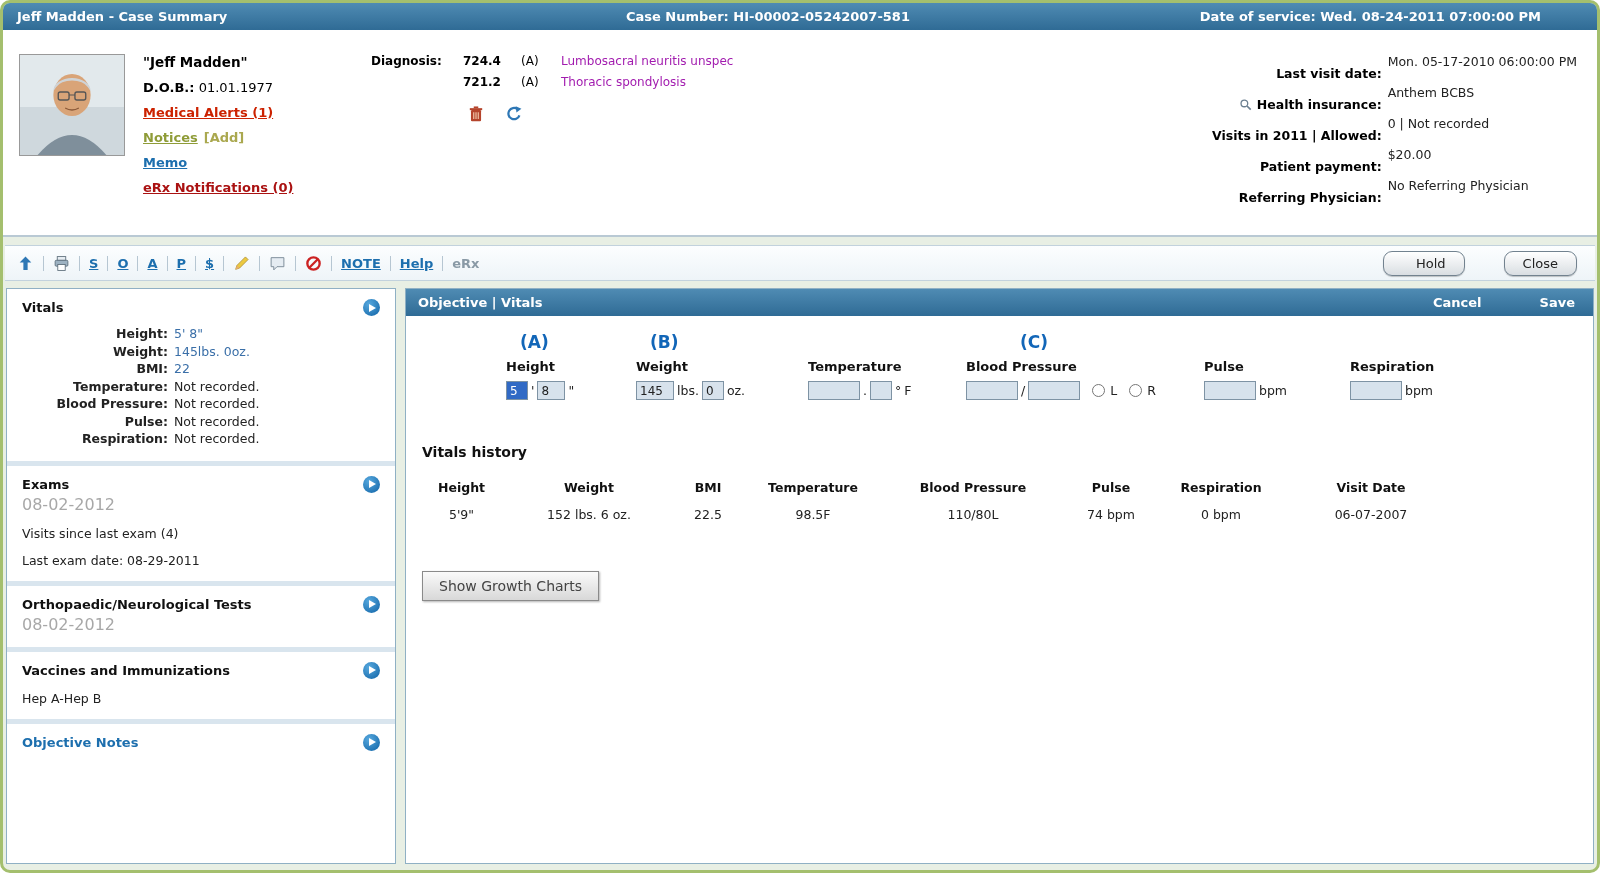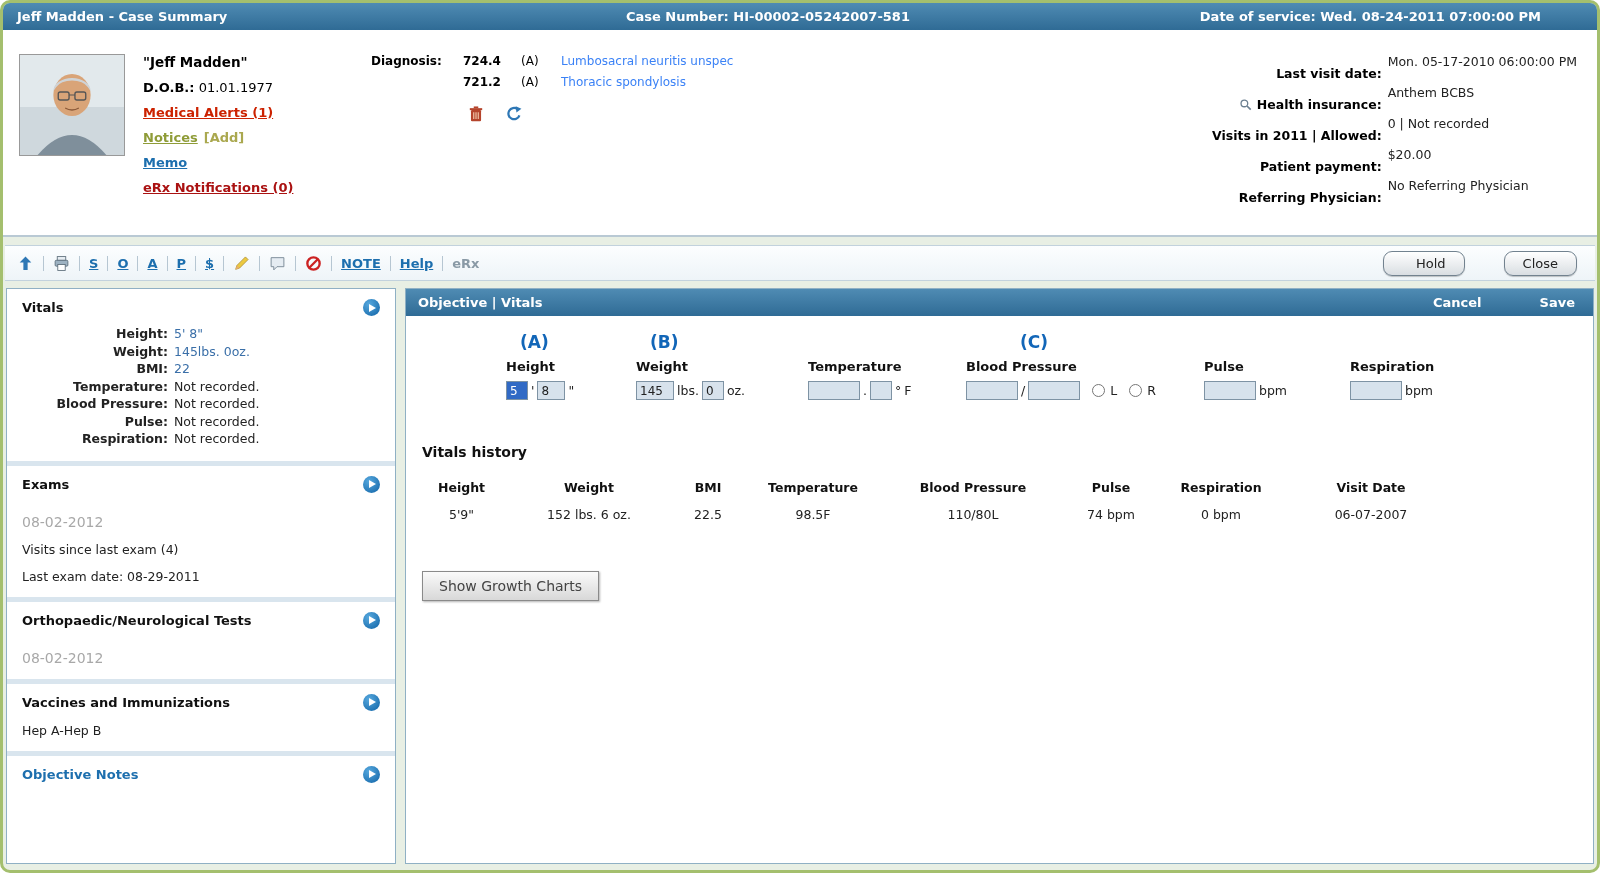--- a/index.html
+++ b/index.html
@@ -44,21 +44,21 @@
   .b { font-weight:bold; }
   .link-red     { color:#cc2200; font-weight:bold; }
   .link-olive   { color:#8f9c38; font-weight:bold; }
   .olive-add    { color:#aaa84f; font-weight:bold; text-decoration:none; margin-left:6px; cursor:pointer; }
   .link-blue    { color:#1d6fae; font-weight:bold; }
   .link-darkred { color:#aa1111; font-weight:bold; }
 
   .diag { margin-left:0; width:470px; font-size:12px; }
   .diag-grid { display:grid; grid-template-columns:92px 58px 40px 1fr; row-gap:7px; align-items:start; }
   .code { font-weight:bold; }
-  .desc { color:#3b82f6; }
+  .desc { color:#a21caf; }
   .diag-icons { margin:16px 0 0 96px; display:flex; gap:20px; }
   .diag-icons svg { width:18px; height:18px; display:block; cursor:pointer; }
 
   .vinfo {
     margin-left:auto; align-content:start;
     display:grid; grid-template-columns:max-content max-content;
     column-gap:6px; row-gap:4px; font-size:12.5px; padding-right:4px;
   }
   .vlabel { font-weight:bold; display:flex; justify-content:flex-end; align-items:center; gap:5px;margin-top:12px; }
   .vlabel svg { width:13px; height:13px; }
@@ -105,21 +105,21 @@
   .circle {
     width:17px; height:17px; border-radius:50%; flex:none; cursor:pointer;
     background:radial-gradient(circle at 35% 30%,#56a8de,#0f62a5);
     display:flex; align-items:center; justify-content:center;
   }
   .play { width:0; height:0; border-left:7px solid #fff; border-top:4px solid transparent; border-bottom:4px solid transparent; margin-left:2px; }
 
   .kv { display:grid; grid-template-columns:152px 1fr; row-gap:1px; font-size:12.5px; margin-top:10px; line-height:16.5px; color:#222; }
   .kv .k { font-weight:bold; text-align:right; padding-right:6px; }
   .blue-val { color:#3a6fa8; }
-  .gray-date { color:#a8a8a8; font-size:14px; margin-top:21px; }
+  .gray-date { color:#a8a8a8; font-size:16px; margin-top:2px; }
   .sec-line { font-size:12.5px; margin-top:12px; color:#222; }
   .notes-title { color:#1d6fae; }
 
   
   .form-row { display:flex; margin-top:16px; padding-left:100px; }
   .fg { display:flex; flex-direction:column; }
   .g-h  { width:130px; } .g-w { width:172px; } .g-t { width:158px; }
   .g-bp { width:238px; } .g-p { width:146px; } .g-r { width:130px; }
   .ann { height:27px; font-size:17px; font-weight:bold; color:#1266b8; padding-left:14px; }
   .fl  { font-weight:bold; font-size:13px; margin-bottom:7px; color:#111; }

